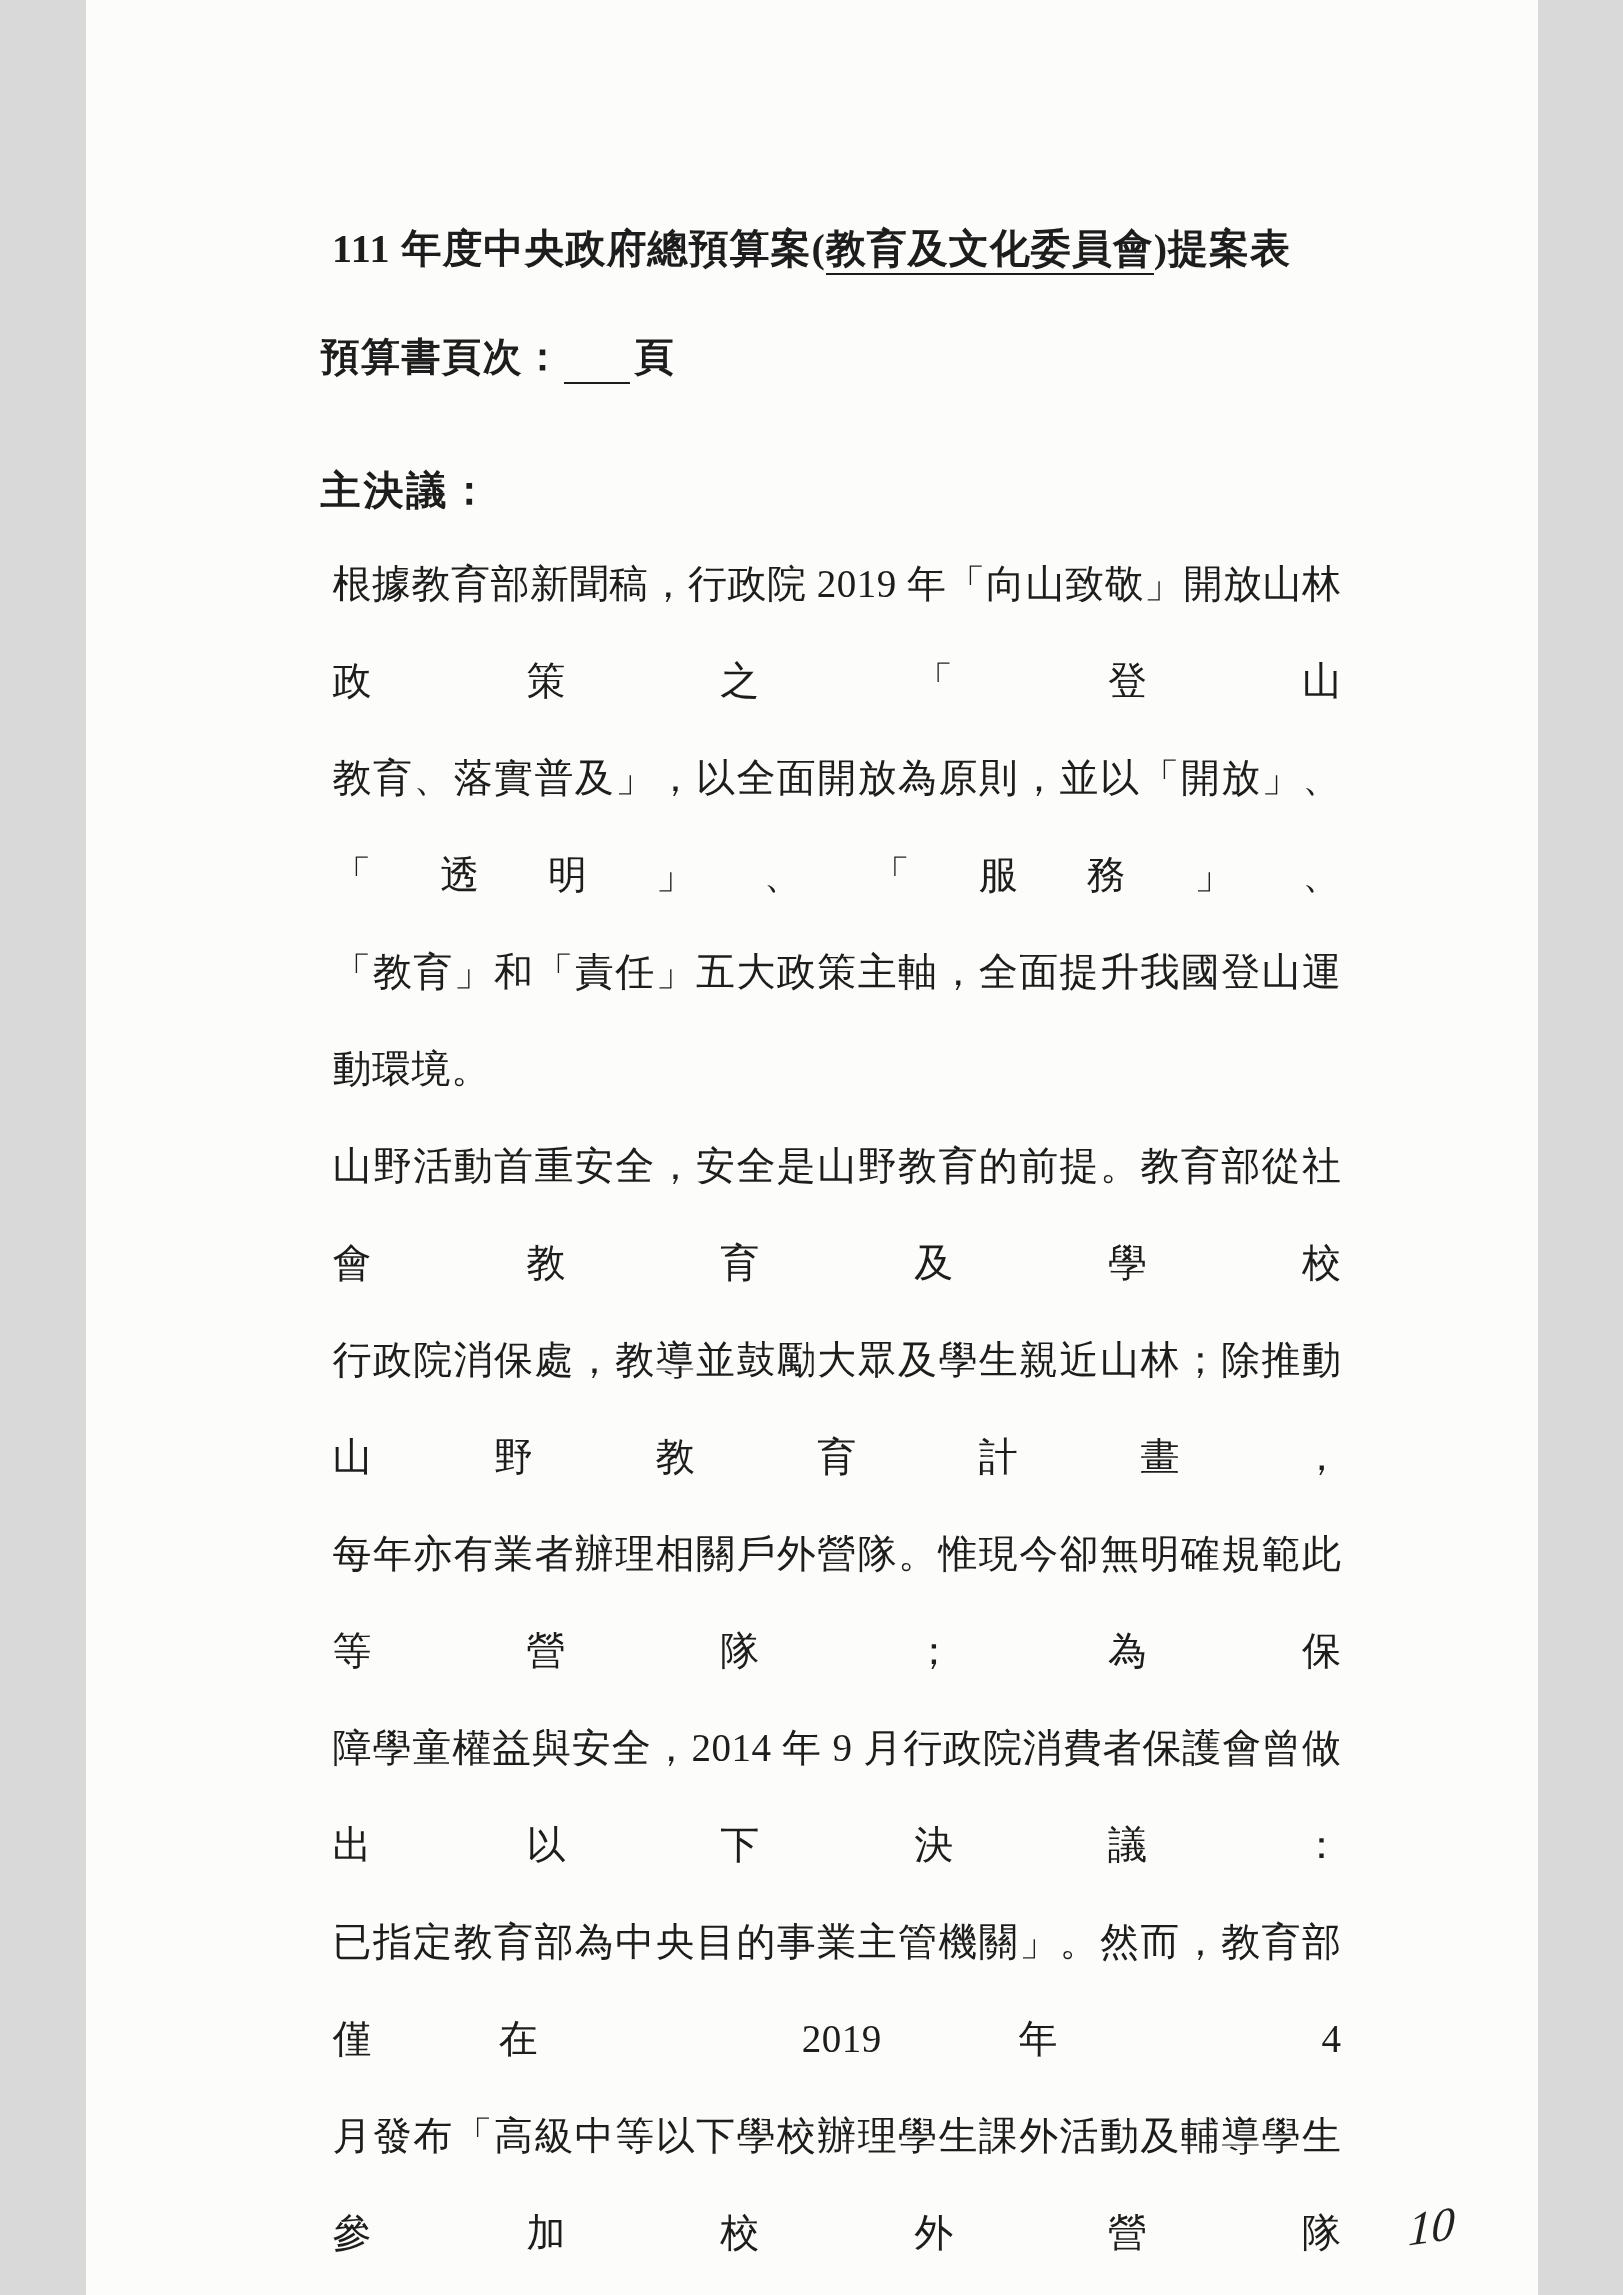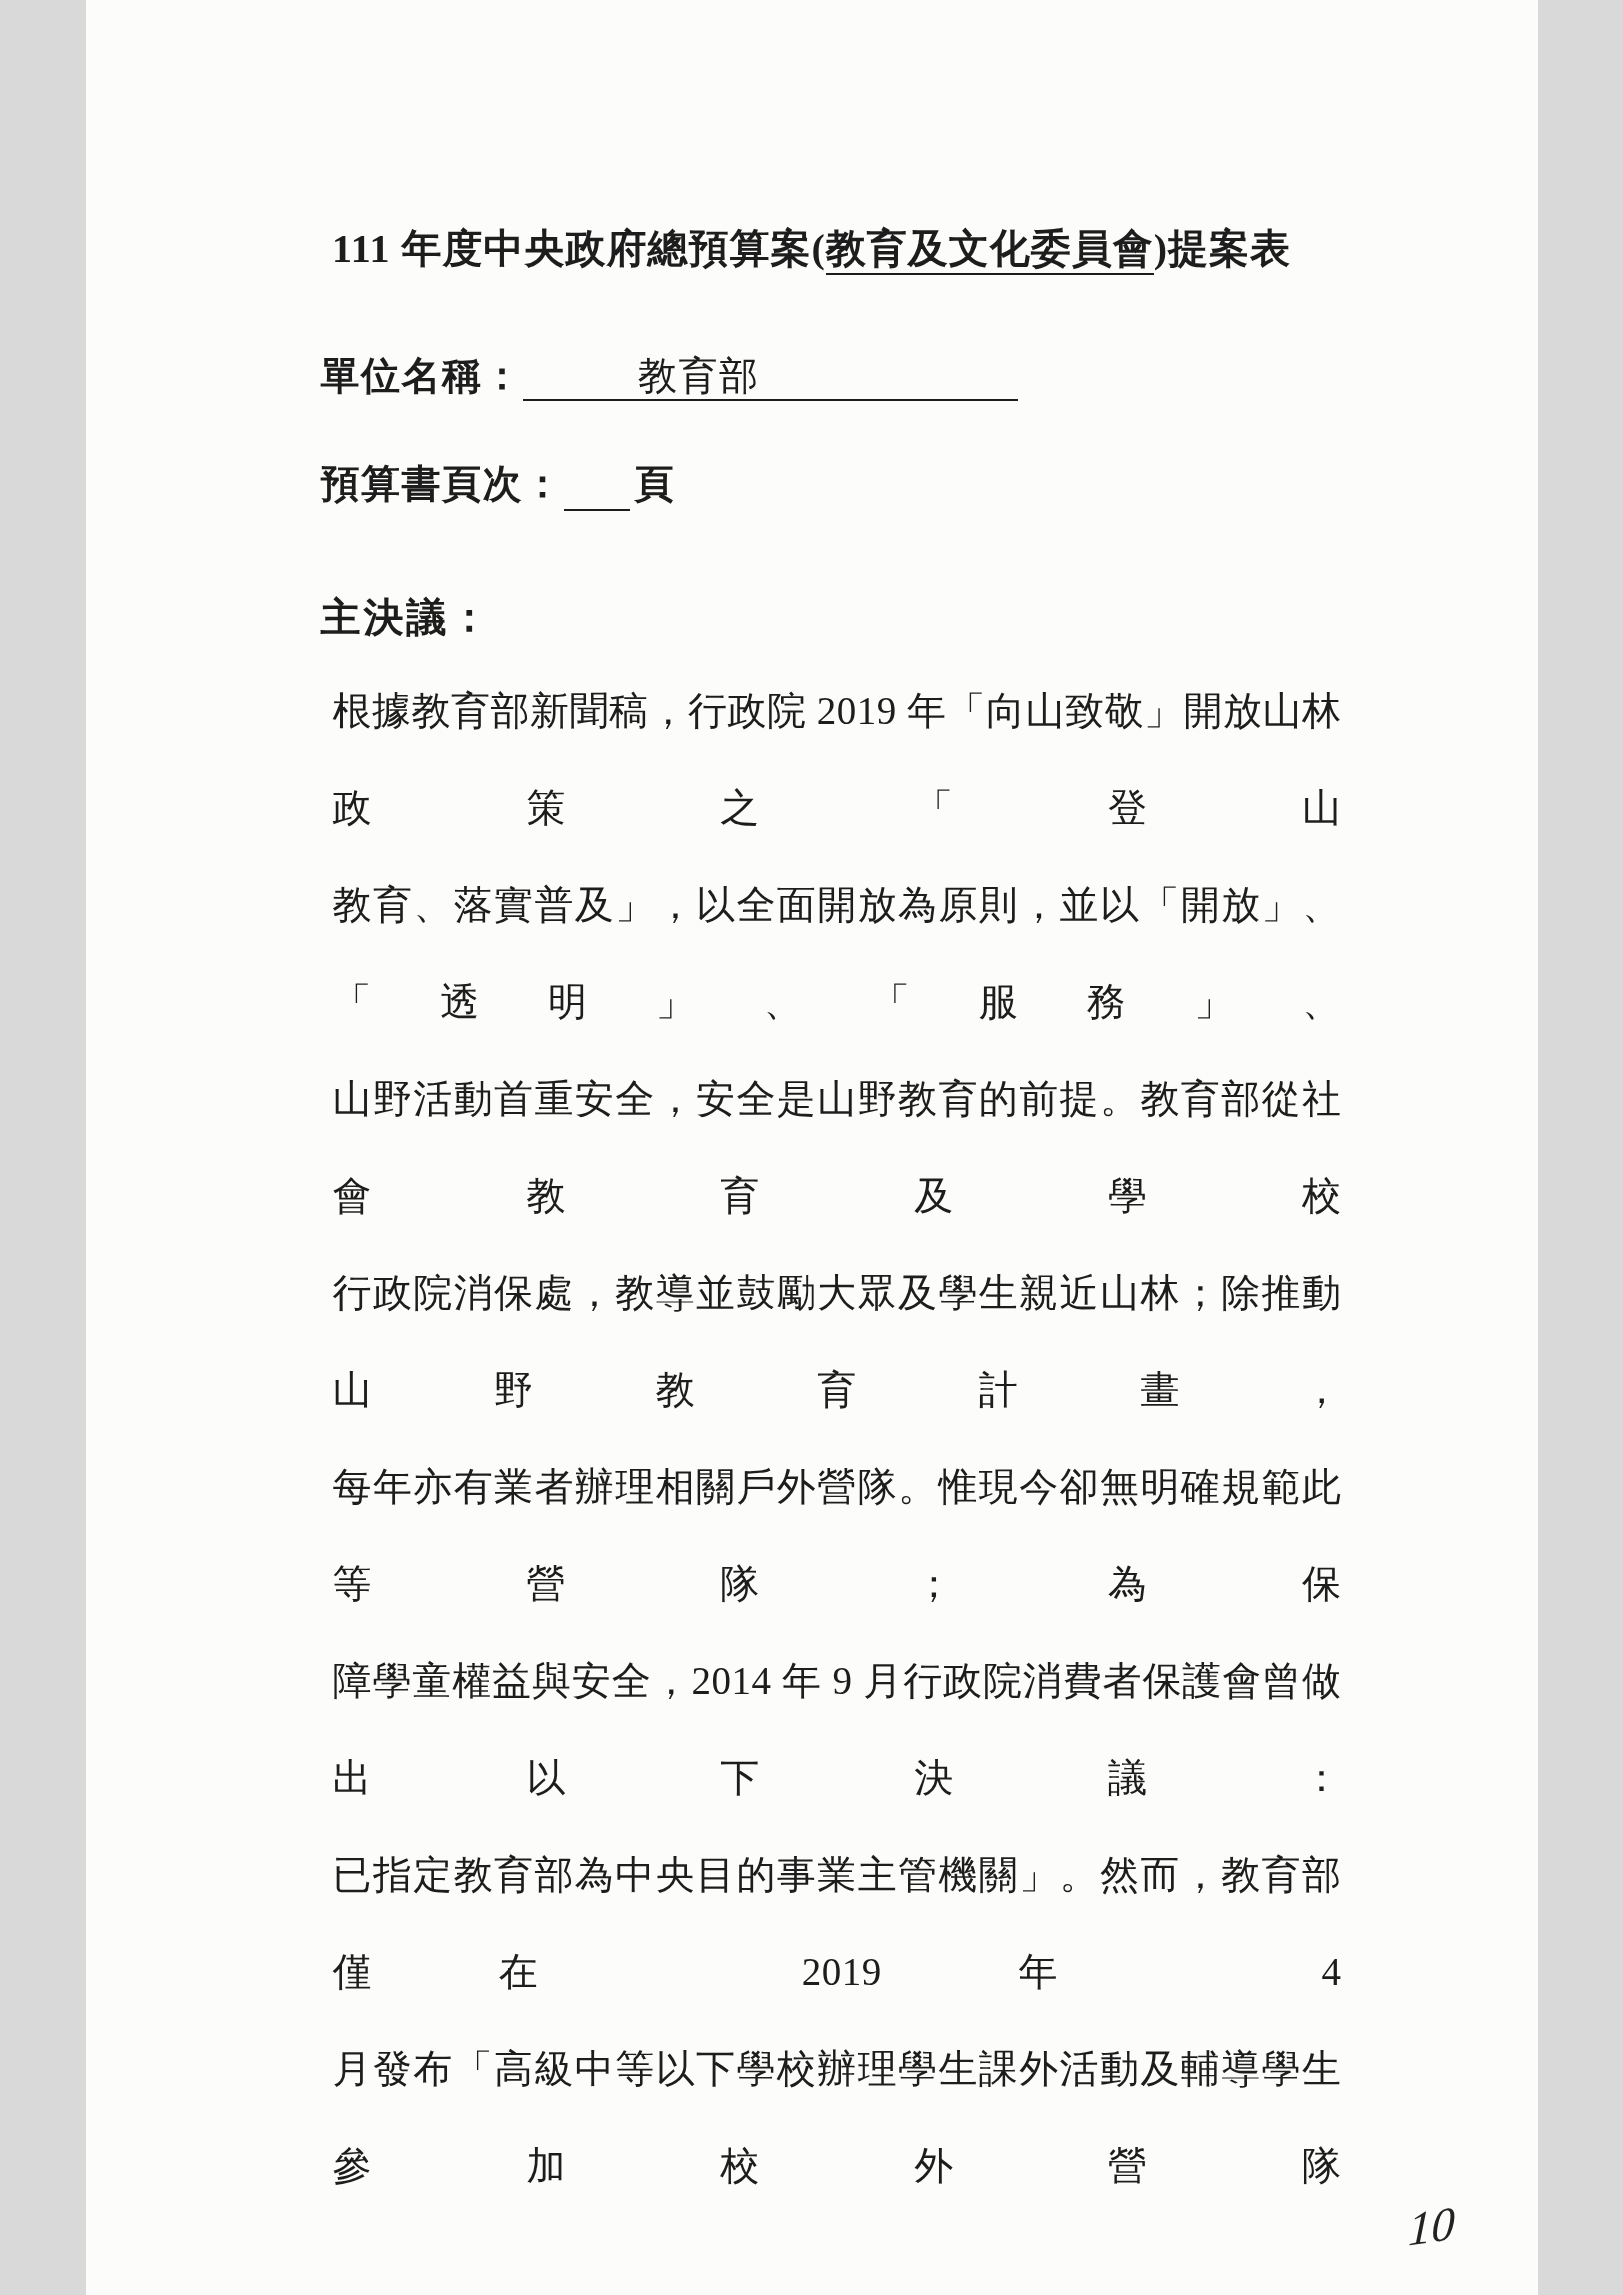--- a/index.html
+++ b/index.html
@@ -84,36 +84,33 @@
 </style>
 </head>
 <body>
 
 <div class="page">
 
   <h1 class="doc-title"><span>111 年度中央政府總預算案(</span><span class="underlined">教育及文化委員會</span><span>)提案表</span></h1>
 
   <div class="content">
 
-    <div class="field-row unit-row">
-      <span>單位名稱：</span>
-      <span class="blank-line unit-blank">教育部</span>
-    </div>
 
     <div class="field-row budget-row">
       <span>預算書頁次：</span>
       <span class="blank-line page-blank"></span>
       <span class="page-suffix">頁</span>
     </div>
 
     <div class="section-heading">主決議：</div>
 
     <div class="body-text">
       <div class="body-line">根據教育部新聞稿，行政院 2019 年「向山致敬」開放山林政策之「登山</div>
       <div class="body-line">教育、落實普及」，以全面開放為原則，並以「開放」、「透明」、「服務」、</div>
+      <div class="body-line para-end">「教育」和「責任」五大政策主軸，全面提升我國登山運動環境。</div>
       <div class="body-line">山野活動首重安全，安全是山野教育的前提。教育部從社會教育及學校</div>
       <div class="body-line">行政院消保處，教導並鼓勵大眾及學生親近山林；除推動山野教育計畫，</div>
       <div class="body-line">每年亦有業者辦理相關戶外營隊。惟現今卻無明確規範此等營隊；為保</div>
       <div class="body-line">障學童權益與安全，2014 年 9 月行政院消費者保護會曾做出以下決議：</div>
       <div class="body-line">已指定教育部為中央目的事業主管機關」。然而，教育部僅在 2019 年 4</div>
       <div class="body-line">月發布「高級中等以下學校辦理學生課外活動及輔導學生參加校外營隊</div>
 
     </div>
 
   </div>

